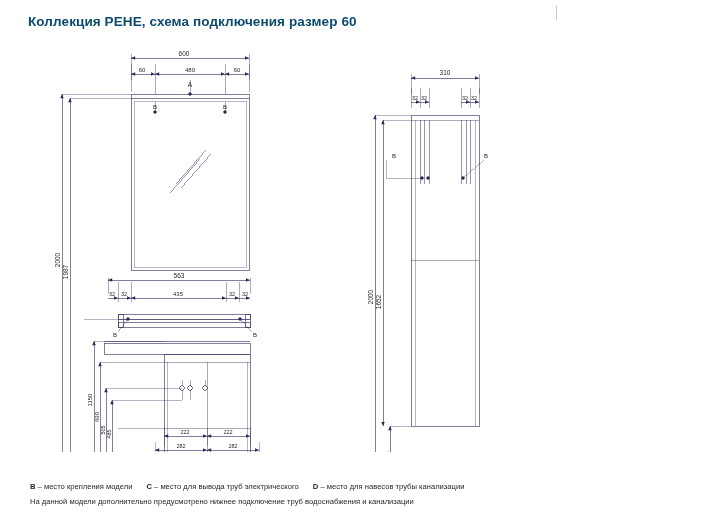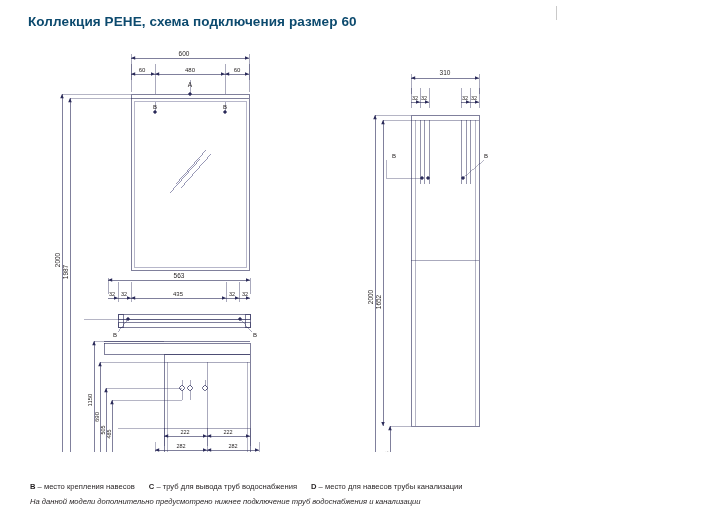--- a/index.html
+++ b/index.html
@@ -40,21 +40,21 @@
   }
   .legend {
     position: absolute;
     left: 30px;
     font-size: 7.6px;
     color: #231f20;
     white-space: nowrap;
   }
   #legend1 { top: 468px; }
   #legend2 { top: 482px; }
-  #legend3 { top: 497px; font-style: italic; }
+  #legend3 { top: 497px; }
   .legend b { font-weight: bold; }
   .legend .sp { display:inline-block; width: 14px; }
   
   #corner {
     position: absolute;
     right: 158px;
     top: 6px;
     width: 1px;
     height: 14px;
     background: #c9c9c9;
@@ -339,17 +339,17 @@
       <text x="474" y="68" font-size="5.5" text-anchor="middle">32</text>
       <text x="394" y="126" font-size="6" text-anchor="middle">B</text>
       <text x="486" y="126" font-size="6" text-anchor="middle">B</text>
       <text x="373" y="265" font-size="6.5" text-anchor="middle" transform="rotate(-90 373 265)">2000</text>
       <text x="381" y="270" font-size="6.5" text-anchor="middle" transform="rotate(-90 381 270)">1652</text>
       <text x="389" y="424" font-size="5.5" text-anchor="middle" transform="rotate(-90 389 424)">306</text>
     </g>
   </svg>
 
   <div class="legend" id="legend2">
-    <b>B</b><span> – место крепления навесов</span><span class="sp"></span><b>C</b><span> – труб для вывода труб водоснабжения</span><span class="sp"></span><b>D</b><span> – место для навесов трубы канализации</span>
+    <b>B</b><span> – место крепления модели</span><span class="sp"></span><b>C</b><span> – место для вывода труб электрического</span><span class="sp"></span><b>D</b><span> – место для навесов трубы канализации</span>
   </div>
   <div class="legend" id="legend3">На данной модели дополнительно предусмотрено нижнее подключение труб водоснабжения и канализации</div>
 
 </div>
 
 </body></html>

